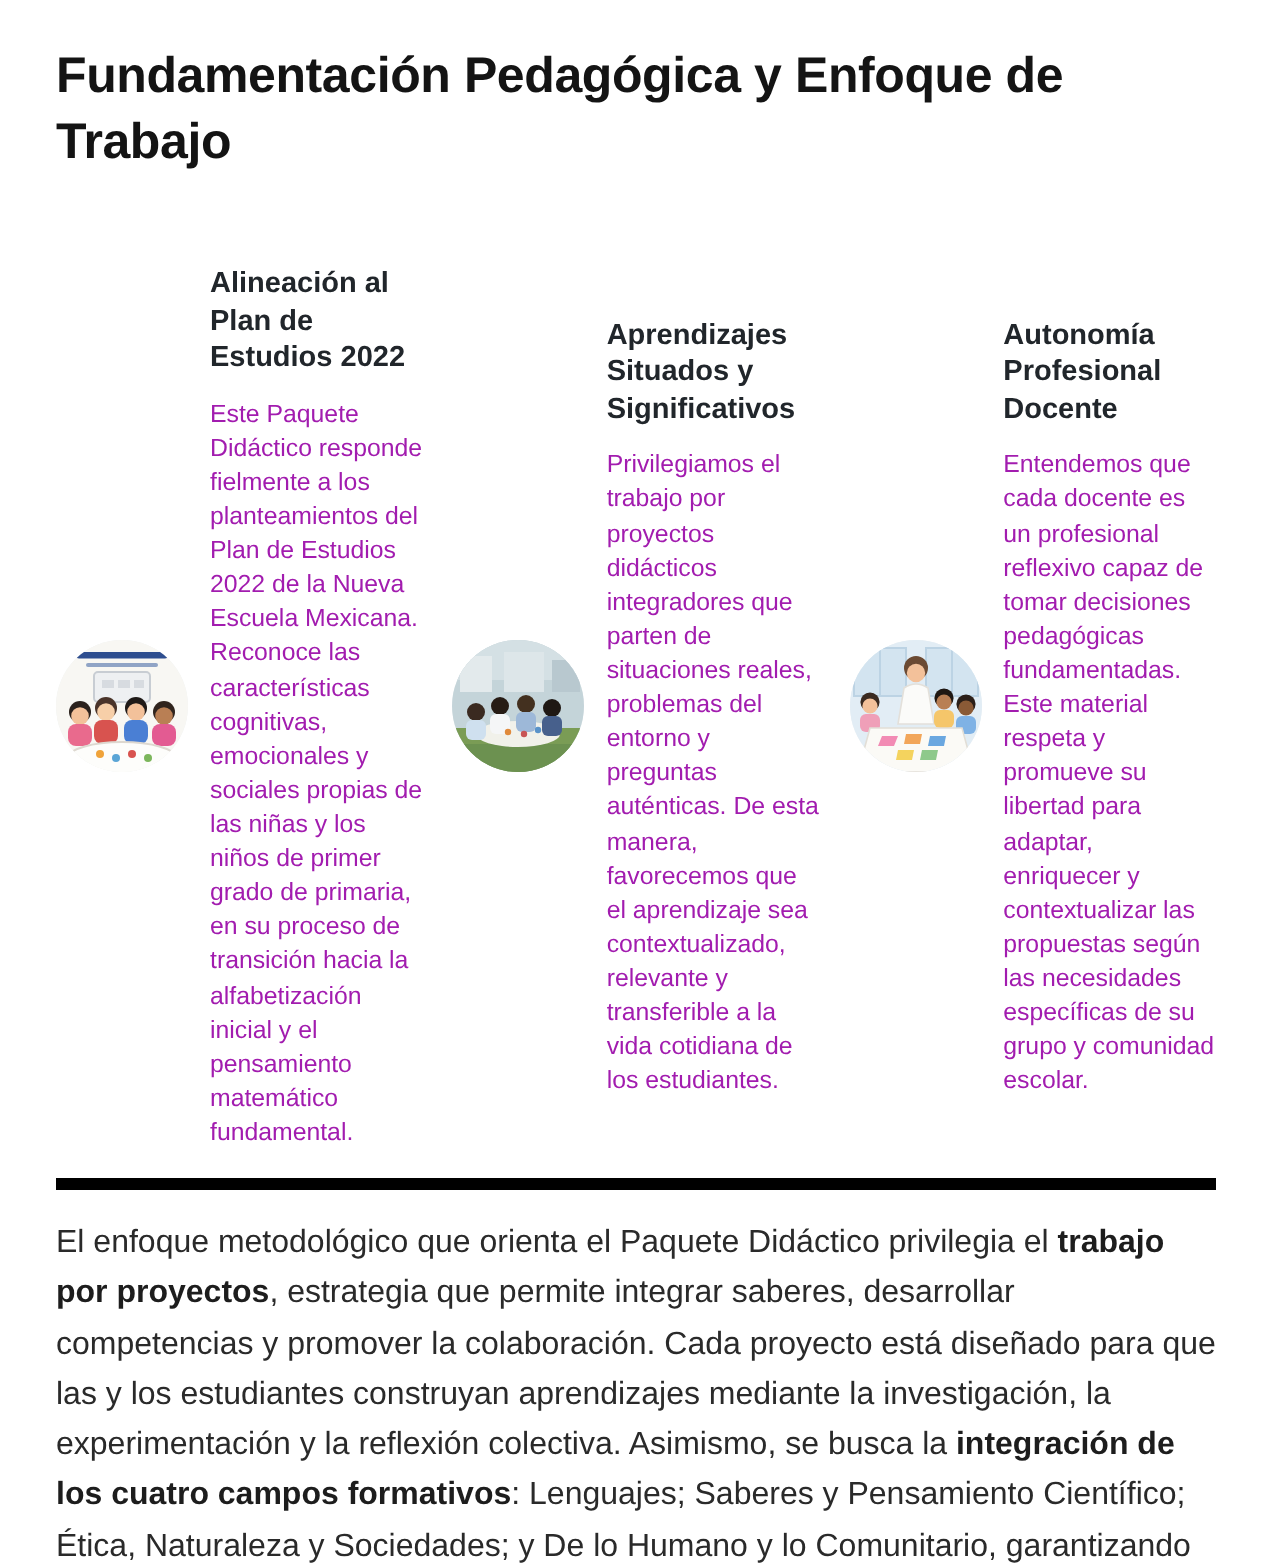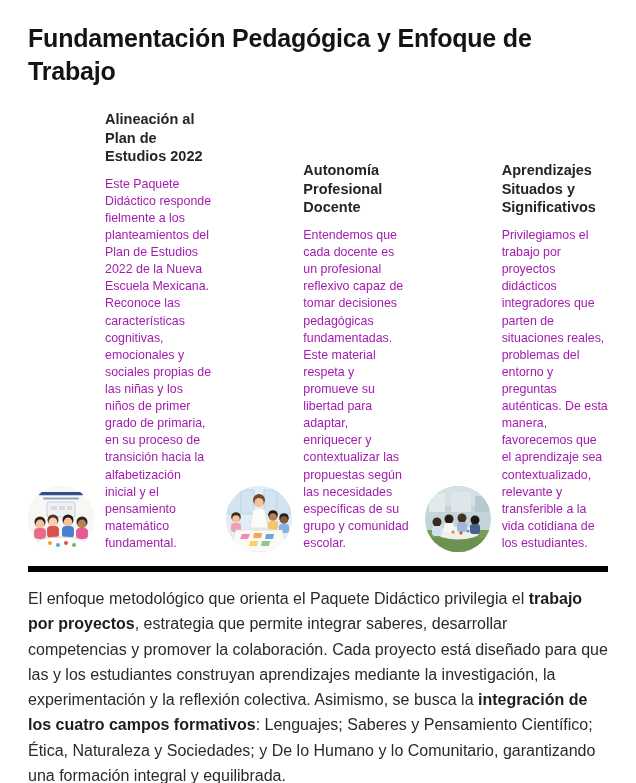--- a/index.html
+++ b/index.html
@@ -25,22 +25,23 @@
     color: #141414;
     margin-bottom: 20px;
   }
   .pillars {
     display: grid;
     grid-template-columns: 1fr 1fr 1fr;
     column-gap: 15px;
   }
   .pillar {
     display: flex;
-    align-items: flex-end;
+    align-items: center;
     gap: 11px;
+    margin-top: 23px;
   }
   .avatar {
     width: 66px;
     height: 66px;
     flex: 0 0 66px;
     border-radius: 50%;
     overflow: hidden;
     background: #eef1f3;
   }
   .avatar svg { display: block; width: 66px; height: 66px; }
@@ -126,20 +127,50 @@
       </div>
       <div class="pillar-text">
         <h2>Alineación al Plan de Estudios 2022</h2>
         <p>Este Paquete Didáctico responde fielmente a los planteamientos del Plan de Estudios 2022 de la Nueva Escuela Mexicana. Reconoce las características cognitivas, emocionales y sociales propias de las niñas y los niños de primer grado de primaria, en su proceso de transición hacia la alfabetización inicial y el pensamiento matemático fundamental.</p>
       </div>
     </div>
 
     <div class="pillar">
       <div class="avatar">
         <svg viewBox="0 0 66 66">
+          <rect width="66" height="66" fill="#c4d4d9"></rect>
+          <rect x="0" y="0" width="66" height="20" fill="#d4e0e4"></rect>
+          <rect x="4" y="8" width="16" height="18" fill="#e3eaec"></rect>
+          <rect x="26" y="6" width="20" height="20" fill="#dde6e9"></rect>
+          <rect x="50" y="10" width="14" height="16" fill="#b8c8cf"></rect>
+          <rect x="0" y="44" width="66" height="22" fill="#7a9c55"></rect>
+          <rect x="0" y="52" width="66" height="14" fill="#6c9150"></rect>
+          <ellipse cx="33" cy="47" rx="21" ry="6.5" fill="#f1f1ea"></ellipse>
+          <circle cx="12" cy="36" r="4.5" fill="#3a2a20"></circle>
+          <rect x="7" y="40" width="10" height="10" rx="3" fill="#cfe0ef"></rect>
+          <circle cx="24" cy="33" r="4.5" fill="#271c15"></circle>
+          <rect x="19" y="37" width="10" height="10" rx="3" fill="#f5f6f7"></rect>
+          <circle cx="37" cy="32" r="4.5" fill="#43301f"></circle>
+          <rect x="32" y="36" width="10" height="10" rx="3" fill="#9db8d8"></rect>
+          <circle cx="50" cy="34" r="4.5" fill="#1f1814"></circle>
+          <rect x="45" y="38" width="10" height="10" rx="3" fill="#47608c"></rect>
+          <circle cx="28" cy="46" r="1.6" fill="#e08a3c"></circle>
+          <circle cx="36" cy="47" r="1.6" fill="#c85555"></circle>
+          <circle cx="43" cy="45" r="1.6" fill="#5a93c9"></circle>
+        </svg>
+      </div>
+      <div class="pillar-text">
+        <h2>Aprendizajes Situados y Significativos</h2>
+        <p>Privilegiamos el trabajo por proyectos didácticos integradores que parten de situaciones reales, problemas del entorno y preguntas auténticas. De esta manera, favorecemos que el aprendizaje sea contextualizado, relevante y transferible a la vida cotidiana de los estudiantes.</p>
+      </div>
+    </div>
+
+    <div class="pillar">
+      <div class="avatar">
+        <svg viewBox="0 0 66 66">
           <rect width="66" height="66" fill="#e2edf5"></rect>
           <rect x="2" y="4" width="26" height="24" fill="#d3e4f0" stroke="#bcd3e4" stroke-width="1"></rect>
           <rect x="38" y="4" width="26" height="24" fill="#d3e4f0" stroke="#bcd3e4" stroke-width="1"></rect>
           <line x1="15" y1="4" x2="15" y2="28" stroke="#bcd3e4" stroke-width="1"></line>
           <line x1="51" y1="4" x2="51" y2="28" stroke="#bcd3e4" stroke-width="1"></line>
           <circle cx="33" cy="14" r="6" fill="#6b4a33"></circle>
           <circle cx="33" cy="16.5" r="4.6" fill="#f3c19a"></circle>
           <path d="M24 42 L27 24 Q33 20 39 24 L42 42 Z" fill="#fbfbf9" stroke="#e3e0da" stroke-width="0.8"></path>
           <circle cx="10" cy="31" r="4.8" fill="#3a2a20"></circle>
           <circle cx="10" cy="33" r="3.8" fill="#f3c19a"></circle>
@@ -157,50 +188,20 @@
           <polygon points="24,55 32,55 31,60 23,60" fill="#f4d35e"></polygon>
           <polygon points="36,55 44,55 43,60 35,60" fill="#8ec98b"></polygon>
         </svg>
       </div>
       <div class="pillar-text">
         <h2>Autonomía Profesional Docente</h2>
         <p>Entendemos que cada docente es un profesional reflexivo capaz de tomar decisiones pedagógicas fundamentadas. Este material respeta y promueve su libertad para adaptar, enriquecer y contextualizar las propuestas según las necesidades específicas de su grupo y comunidad escolar.</p>
       </div>
     </div>
 
-    <div class="pillar">
-      <div class="avatar">
-        <svg viewBox="0 0 66 66">
-          <rect width="66" height="66" fill="#c4d4d9"></rect>
-          <rect x="0" y="0" width="66" height="20" fill="#d4e0e4"></rect>
-          <rect x="4" y="8" width="16" height="18" fill="#e3eaec"></rect>
-          <rect x="26" y="6" width="20" height="20" fill="#dde6e9"></rect>
-          <rect x="50" y="10" width="14" height="16" fill="#b8c8cf"></rect>
-          <rect x="0" y="44" width="66" height="22" fill="#7a9c55"></rect>
-          <rect x="0" y="52" width="66" height="14" fill="#6c9150"></rect>
-          <ellipse cx="33" cy="47" rx="21" ry="6.5" fill="#f1f1ea"></ellipse>
-          <circle cx="12" cy="36" r="4.5" fill="#3a2a20"></circle>
-          <rect x="7" y="40" width="10" height="10" rx="3" fill="#cfe0ef"></rect>
-          <circle cx="24" cy="33" r="4.5" fill="#271c15"></circle>
-          <rect x="19" y="37" width="10" height="10" rx="3" fill="#f5f6f7"></rect>
-          <circle cx="37" cy="32" r="4.5" fill="#43301f"></circle>
-          <rect x="32" y="36" width="10" height="10" rx="3" fill="#9db8d8"></rect>
-          <circle cx="50" cy="34" r="4.5" fill="#1f1814"></circle>
-          <rect x="45" y="38" width="10" height="10" rx="3" fill="#47608c"></rect>
-          <circle cx="28" cy="46" r="1.6" fill="#e08a3c"></circle>
-          <circle cx="36" cy="47" r="1.6" fill="#c85555"></circle>
-          <circle cx="43" cy="45" r="1.6" fill="#5a93c9"></circle>
-        </svg>
-      </div>
-      <div class="pillar-text">
-        <h2>Aprendizajes Situados y Significativos</h2>
-        <p>Privilegiamos el trabajo por proyectos didácticos integradores que parten de situaciones reales, problemas del entorno y preguntas auténticas. De esta manera, favorecemos que el aprendizaje sea contextualizado, relevante y transferible a la vida cotidiana de los estudiantes.</p>
-      </div>
-    </div>
-
   </div>
 
   <div class="method"><span>El enfoque metodológico que orienta el Paquete Didáctico privilegia el </span><strong>trabajo por proyectos</strong><span>, estrategia que permite integrar saberes, desarrollar competencias y promover la colaboración. Cada proyecto está diseñado para que las y los estudiantes construyan aprendizajes mediante la investigación, la experimentación y la reflexión colectiva. Asimismo, se busca la </span><strong>integración de los cuatro campos formativos</strong><span>: Lenguajes; Saberes y Pensamiento Científico; Ética, Naturaleza y Sociedades; y De lo Humano y lo Comunitario, garantizando una formación integral y equilibrada.</span></div>
 
   <div class="cards">
 
     <div class="card">
       <h3>Aprendizaje situado y contextualizado</h3>
 
     </div>

